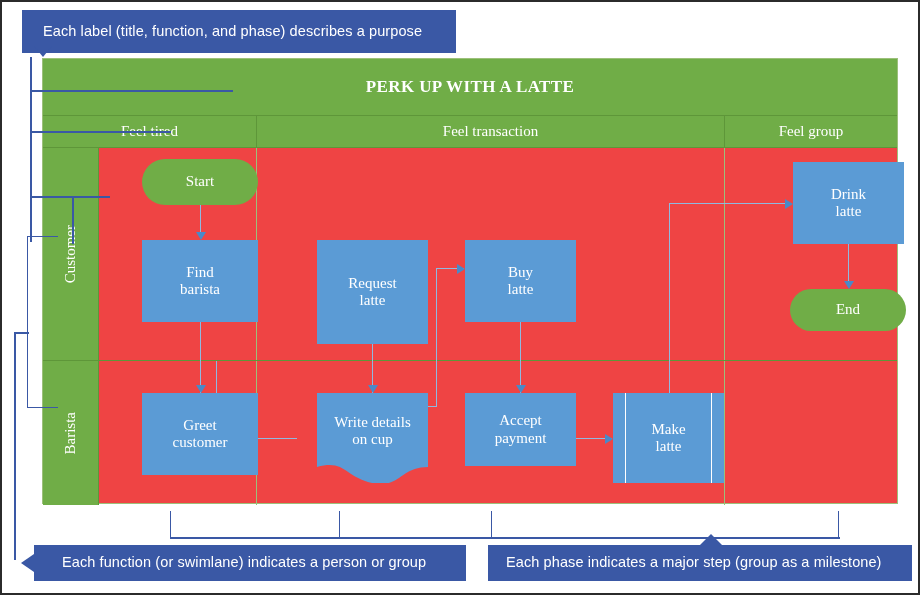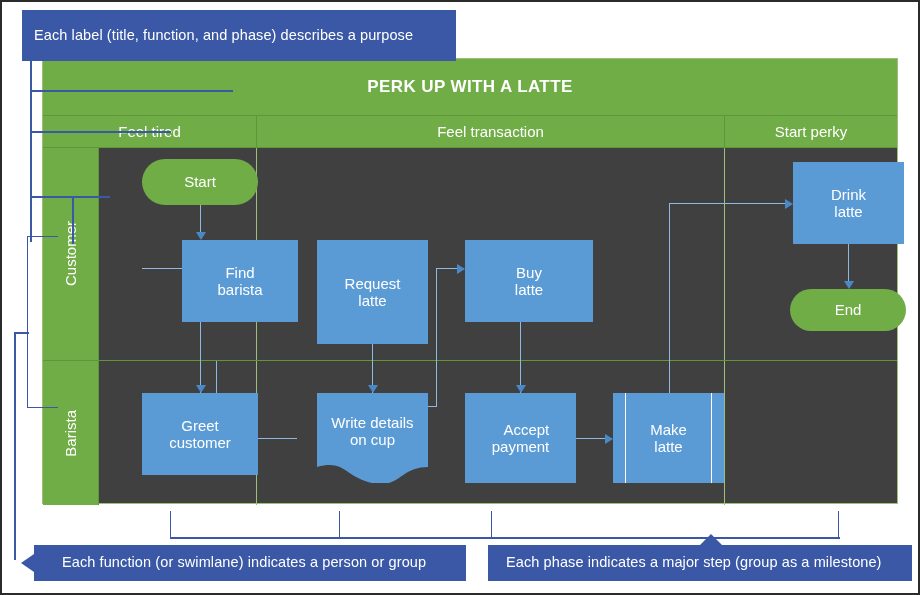--- a/index.html
+++ b/index.html
@@ -27,22 +27,22 @@
     line-height: 1.1;
     display: flex;
     align-items: center;
     letter-spacing: 0.1px;
     z-index: 40;
   }
   .callout span { display: block; width: 100%; }
 
   .callout-top {
     left: 20px; top: 8px;
-    width: 434px; height: 51px;
-    padding-left: 12px;
+    width: 434px; height: 43px;
+    padding-left: 21px;
   }
   .callout-top .tail {
     position: absolute;
     left: 12px; top: 36px;
     width: 0; height: 0;
     border-left: 9px solid transparent;
     border-right: 9px solid transparent;
     border-top: 11px solid #3a58a5;
   }
 
@@ -80,21 +80,22 @@
     background: #3a58a5;
     z-index: 35;
   }
 
   
   #frame {
     position: absolute;
     left: 40px; top: 56px;
     width: 856px; height: 446px;
     border: 1px solid #9cc07a;
-    background: #404040;
+    background: #ef4444;
+    font-family: Liberation Serif, serif;
   }
   #titlebar {
     position: absolute;
     left: 0; top: 0;
     width: 100%; height: 56px;
     background: #70ad47;
     color: #ffffff;
     font-weight: bold;
     font-size: 17px;
     display: flex;
@@ -246,61 +247,61 @@
     </div>
 
     <div id="phasebar">
       <div class="phase-cell" style="width:214px;">
         <span>Feel tired</span>
       </div>
       <div class="phase-cell" style="width:468px;">
         <span>Feel transaction</span>
       </div>
       <div class="phase-cell" style="flex:1 1 auto;">
-        <span>Start perky</span>
+        <span>Feel group</span>
       </div>
     </div>
 
     <div id="lanes">
 
       <div class="lane" id="lane-customer">
         <div class="lane-header">
           <span>Customer</span>
         </div>
         <div class="lane-body">
           <div class="phase-sep" style="left:157px;"></div>
           <div class="phase-sep" style="left:625px;"></div>
 
           <div class="shape term" style="left:43px; top:11px; width:116px; height:46px;">
             <span>Start</span>
           </div>
 
           <div class="conn v" style="left:101px; top:53px; height:31px;"></div>
           <div class="arrow down" style="left:97px; top:84px;"></div>
 
-          <div class="shape proc" style="left:43px; top:92px; width:116px; height:82px;margin-left:40px;">
+          <div class="shape proc" style="left:43px; top:92px; width:116px; height:82px;">
             <span>Find<br>barista</span>
           </div>
 
           <div class="conn v" style="left:101px; top:174px; height:74px;"></div>
 
           <div class="conn h" style="left:43px; top:120px; width:74px;"></div>
           <div class="arrow right" style="left:110px; top:116px;"></div>
 
           <div class="shape proc" style="left:218px; top:92px; width:111px; height:104px;">
             <span>Request<br>latte</span>
           </div>
 
           <div class="conn v" style="left:273px; top:174px; height:74px;"></div>
 
           <div class="conn h" style="left:337px; top:120px; width:28px;"></div>
           <div class="arrow right" style="left:358px; top:116px;"></div>
           <div class="conn v" style="left:337px; top:120px; height:128px;"></div>
 
-          <div class="shape proc" style="left:366px; top:92px; width:128px; height:82px;">
+          <div class="shape proc" style="left:366px; top:92px; width:111px; height:82px;">
             <span>Buy<br>latte</span>
           </div>
 
           <div class="conn v" style="left:421px; top:174px; height:74px;"></div>
 
           <div class="conn v" style="left:570px; top:55px; height:193px;"></div>
           <div class="conn h" style="left:570px; top:55px; width:122px;"></div>
           <div class="arrow right" style="left:686px; top:51px;"></div>
 
           <div class="shape proc" style="left:694px; top:14px; width:111px; height:82px;align-items:center;">
@@ -341,21 +342,21 @@
               <path d="M0,0 L111,0 L111,74 C83,74 83,96 55,90 C28,84 28,66 0,74 Z" fill="#5b9bd5"></path>
             </svg>
             <span style="margin-bottom:14px;">Write details<br>on cup</span>
           </div>
 
           <div class="conn v" style="left:337px; top:0px; height:45px;"></div>
           <div class="conn h" style="left:318px; top:45px; width:20px;"></div>
 
           <div class="arrow down" style="left:417px; top:24px;"></div>
 
-          <div class="shape proc" style="left:366px; top:32px; width:111px; height:90px;text-align:right;">
+          <div class="shape proc" style="left:366px; top:32px; width:111px; height:73px;">
             <span>Accept<br>payment</span>
           </div>
 
           <div class="conn h" style="left:477px; top:77px; width:36px;"></div>
           <div class="arrow right" style="left:506px; top:73px;"></div>
 
           <div class="shape proc predef" style="left:514px; top:32px; width:111px; height:90px;">
             <i class="bar" style="left:12px;"></i>
             <i class="bar" style="right:12px;"></i>
             <span>Make<br>latte</span>

